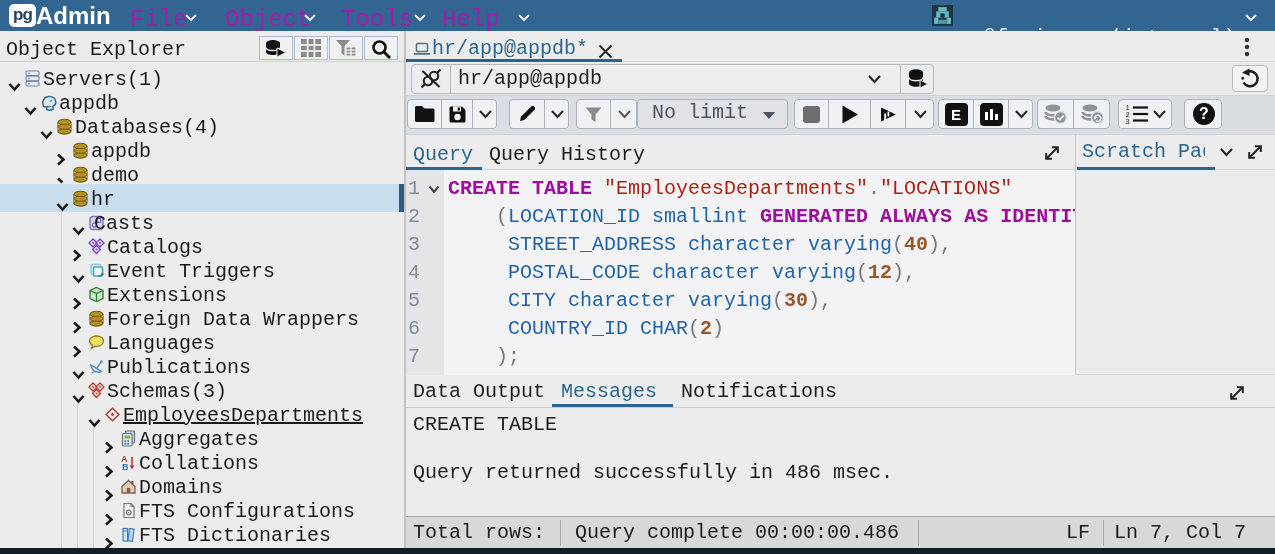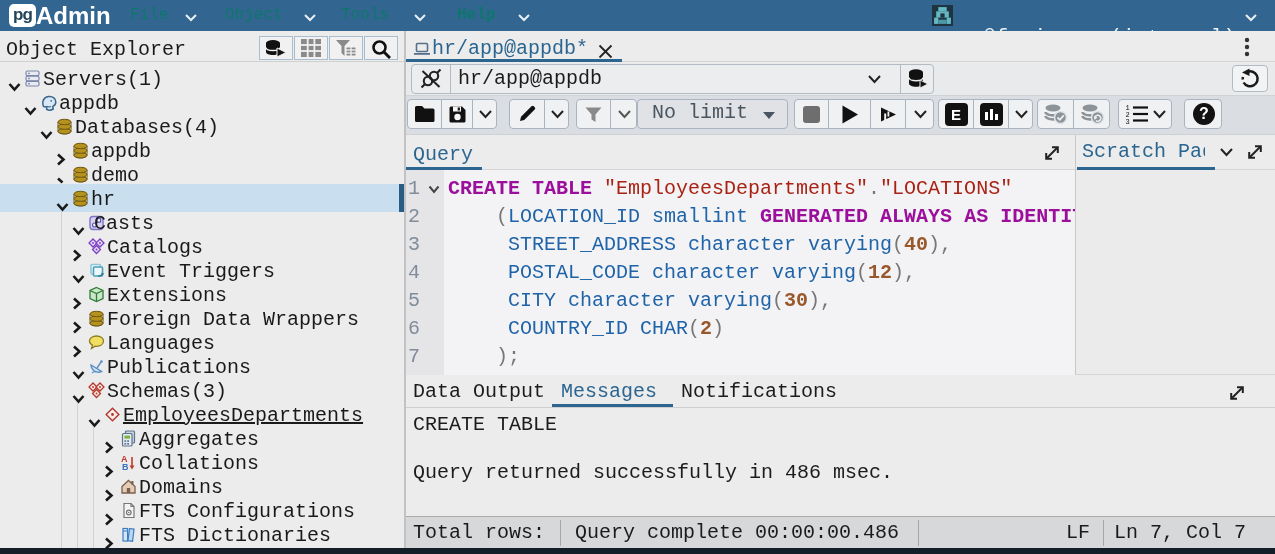--- a/index.html
+++ b/index.html
@@ -5,21 +5,21 @@
 * { margin:0; padding:0; box-sizing:border-box; }
 html,body { width:1275px; height:554px; overflow:hidden; }
 body { font-family:"Liberation Mono", monospace; font-size:20px; color:#1c1c1c; background:#ececec; position:relative; }
 .abs { position:absolute; }
 svg { display:block; }
 
 
 #menubar { left:0; top:0; width:1275px; height:31px; background:#326690; color:#e9eff4; }
 #logo { left:9px; top:4px; width:27px; height:23px; background:#fff; border-radius:5px; color:#23445c; font-family:"Liberation Sans",sans-serif; font-weight:bold; font-size:17px; text-align:center; line-height:22px; letter-spacing:-1px; }
 #logoadmin { left:36px; top:2px; font-family:"Liberation Sans",sans-serif; font-weight:bold; font-size:24px; color:#fff; }
-.menuitem { top:6px; font-size:16px; color:#0f766e; }
+.menuitem { top:6px; font-size:24px; color:#a21caf; }
 .mchev { top:13px; }
 #useravatar { left:932px; top:5px; }
 #usertext { left:958px; top:10px; color:#eef3f7; letter-spacing:0.65px;margin-top:16px; }
 
 
 #leftpanel { left:0; top:31px; width:404px; height:517px; background:#ececec; }
 #vdivider { left:404px; top:31px; width:2px; height:517px; background:#c2c2c2; }
 #rightpanel { left:406px; top:31px; width:869px; height:517px; background:#ececec; }
 #bottomstrip { left:0; top:548px; width:1275px; height:6px; background:#141e28; }
 
@@ -100,21 +100,21 @@
 .sbtext { top:4px; white-space:pre; }
 </style>
 </head>
 <body>
 <div class="abs" id="menubar"></div>
 <div class="abs" id="logo">pg</div>
 <div class="abs" id="logoadmin">Admin</div>
 <div class="abs menuitem" style="left:130px;">File</div>
 <div class="abs menuitem" style="left:225px;">Object</div>
 <div class="abs menuitem" style="left:341px;">Tools</div>
-<div class="abs menuitem" style="left:457px;font-weight:bold;">Help</div>
+<div class="abs menuitem" style="left:442px;">Help</div>
 <div class="abs mchev" style="left:184px;">
     <svg width="14" height="10" viewBox="0 0 14 10">
       <polyline points="2,2 7,7 12,2" fill="none" stroke="#e9eff4" stroke-width="2"></polyline>
     </svg>
   </div>
 <div class="abs mchev" style="left:303px;">
     <svg width="14" height="10" viewBox="0 0 14 10">
       <polyline points="2,2 7,7 12,2" fill="none" stroke="#e9eff4" stroke-width="2"></polyline>
     </svg>
   </div>
@@ -733,20 +733,21 @@
     <div class="abs tgroup" style="left:778px; width:38px;">
         <div class="tcell tcc" style="left:0px;width:38px;border-right:none;">
           <div class="ic" style="width:22px;height:22px;background:#111;border-radius:50%;color:#fff;font-weight:bold;font-size:16px;text-align:center;line-height:22px;font-family:Liberation Sans,sans-serif;">?</div>
         </div>
       </div>
   </div>
 
   <div class="abs" id="qtabsrow">
     <div class="abs" id="qt-underline"></div>
     <div class="abs" id="qt-query">Query</div>
+    <div class="abs" id="qt-hist">Query History</div>
     <div class="abs" id="qt-exp">
         <svg width="18" height="18" viewBox="0 0 18 18">
           <g stroke="#222" stroke-width="2" fill="none">
             <line x1="4" y1="14" x2="14" y2="4"></line>
             <polyline points="9,3.2 14.8,3.2 14.8,9"></polyline>
             <polyline points="3.2,9 3.2,14.8 9,14.8"></polyline>
           </g>
         </svg>
       </div>
   </div>

